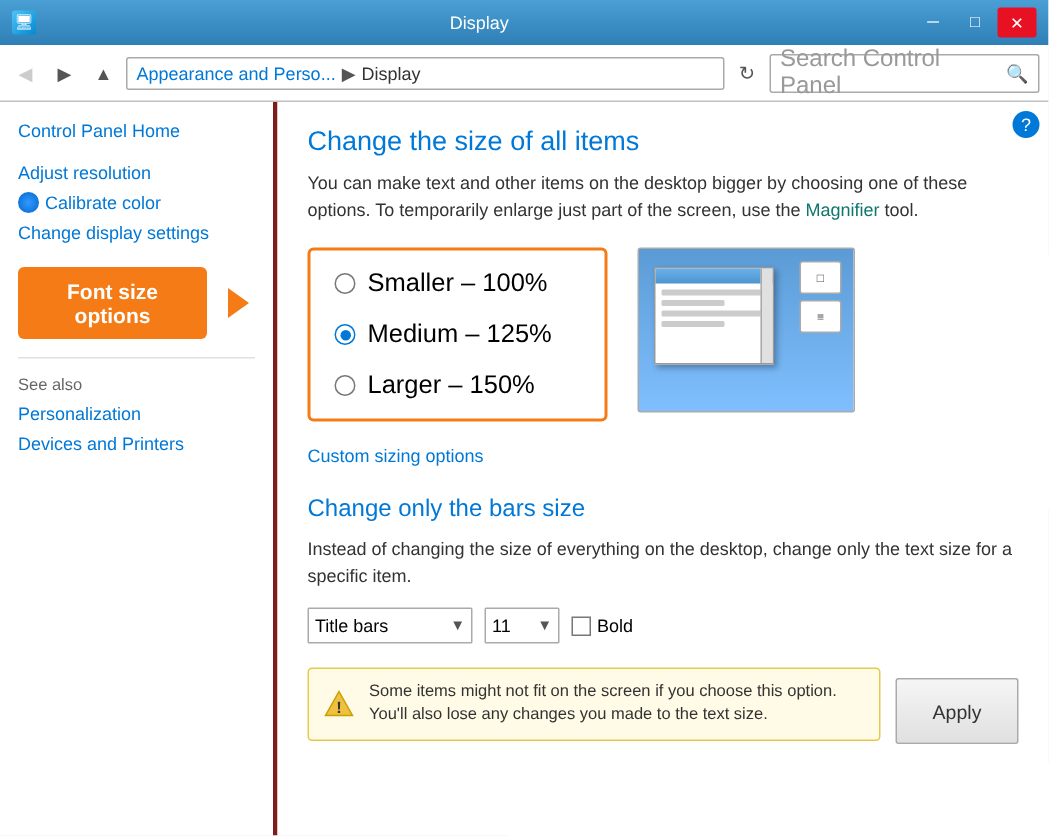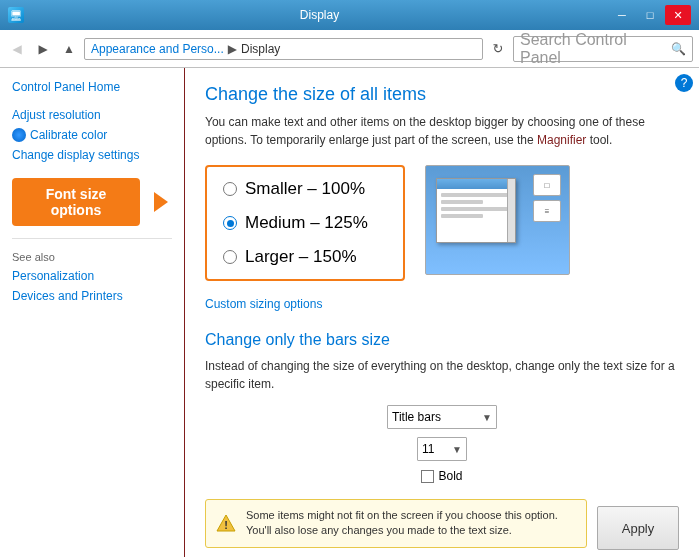--- a/index.html
+++ b/index.html
@@ -90,21 +90,21 @@
     
     .main-container {
       display: flex;
       height: calc(557px - 68px);
     }
 
     
     .sidebar {
       width: 185px;
       background: white;
-      border-right: 1px solid #7f1d1d;
+      border-right: 3px solid #7f1d1d;
       padding: 12px;
       flex-shrink: 0;
       overflow: hidden;
     }
     .sidebar-home-link {
       color: #0078d7; font-size: 12px; cursor: pointer; margin-bottom: 14px; display: block;
     }
     .sidebar-link {
       color: #0078d7; font-size: 12px; cursor: pointer; display: flex; align-items: center; gap: 4px; margin-bottom: 6px;
     }
@@ -154,21 +154,21 @@
       color: #0078d7;
       margin-bottom: 8px;
       font-weight: normal;
     }
     .content-desc {
       font-size: 12px;
       color: #333;
       line-height: 1.5;
       margin-bottom: 16px;
     }
-    .magnifier-link { color: #7f1d1d; cursor: pointer; }
+    .magnifier-link { color: #0f766e; cursor: pointer; }
 
     
     .size-selection-area {
       display: flex;
       gap: 20px;
       margin-bottom: 16px;
     }
     .radio-options {
       border: 2px solid #f47b16;
       border-radius: 4px;
@@ -261,21 +261,21 @@
     .section-title {
       font-size: 16px;
       color: #0078d7;
       font-weight: normal;
       margin-bottom: 8px;
     }
     .section-desc {
       font-size: 12px; color: #333; line-height: 1.5; margin-bottom: 12px;
     }
     .text-size-controls {
-      display: flex; align-items: center; gap: 8px; margin-bottom: 16px; flex-direction: column;
+      display: flex; align-items: center; gap: 8px; margin-bottom: 16px;
     }
     .dropdown {
       height: 24px;
       border: 1px solid #aaa;
       background: white;
       font-size: 12px;
       padding: 0 4px;
       display: flex; align-items: center; justify-content: space-between;
       cursor: pointer;
       border-radius: 1px;

